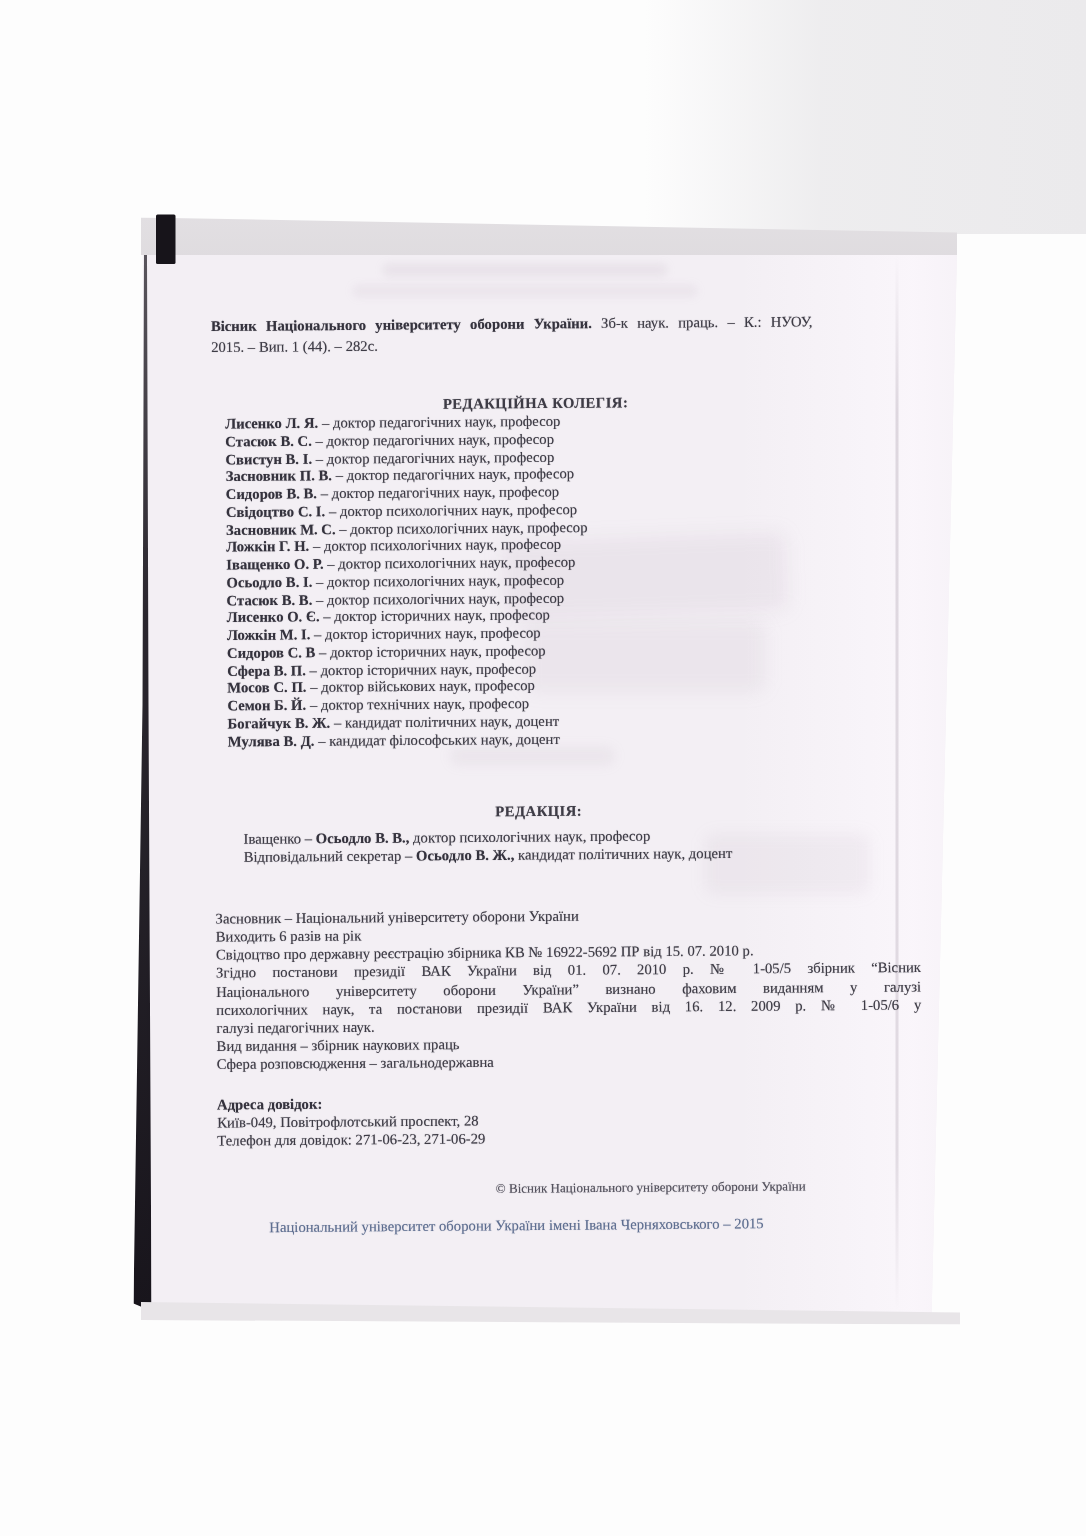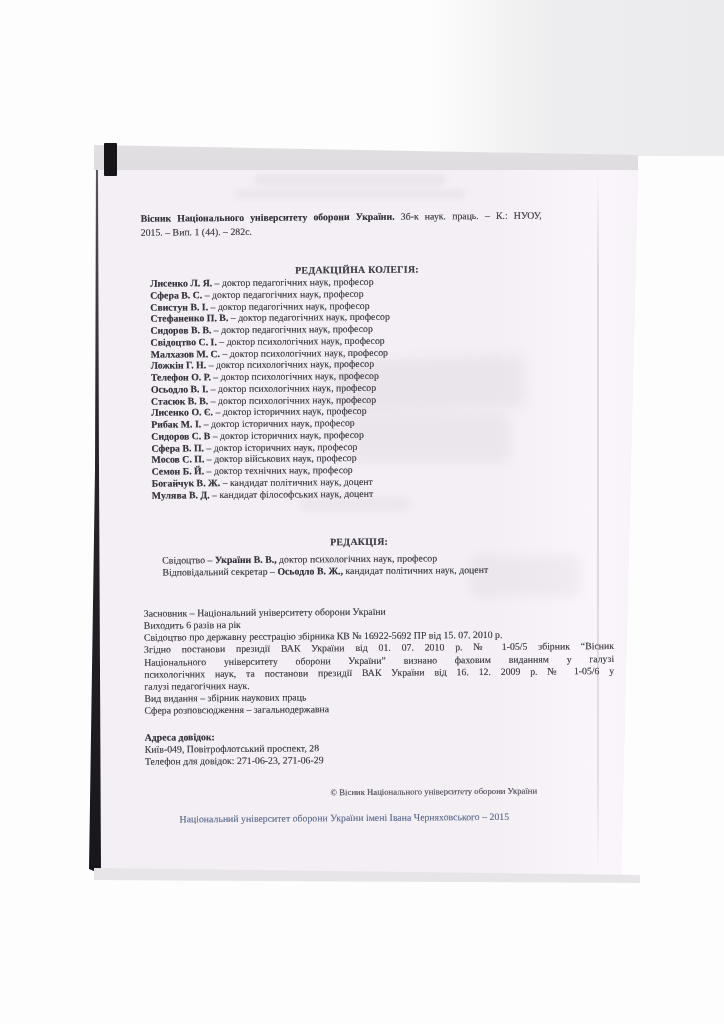--- a/index.html
+++ b/index.html
@@ -104,44 +104,44 @@
 
     <div class="blk bib">
       <div class="jline"><b>Вісник Національного університету оборони України.</b> <span>Зб-к наук. праць. – К.: НУОУ,</span></div>
       <div class="l2">2015. – Вип. 1 (44). – 282с.</div>
     </div>
 
     <div class="blk center-title t-board">РЕДАКЦІЙНА КОЛЕГІЯ:</div>
 
     <div class="blk board">
       <div class="row"><b>Лисенко Л. Я.</b><span> – доктор педагогічних наук, професор</span></div>
-        <div class="row"><b>Сфера В. С.</b><span> – доктор педагогічних наук, професор</span></div>
+        <div class="row"><b>Стасюк В. С.</b><span> – доктор педагогічних наук, професор</span></div>
         <div class="row"><b>Свистун В. І.</b><span> – доктор педагогічних наук, професор</span></div>
-        <div class="row"><b>Стефаненко П. В.</b><span> – доктор педагогічних наук, професор</span></div>
+        <div class="row"><b>Засновник П. В.</b><span> – доктор педагогічних наук, професор</span></div>
         <div class="row"><b>Сидоров В. В.</b><span> – доктор педагогічних наук, професор</span></div>
         <div class="row"><b>Свідоцтво С. І.</b><span> – доктор психологічних наук, професор</span></div>
-        <div class="row"><b>Малхазов М. С.</b><span> – доктор психологічних наук, професор</span></div>
+        <div class="row"><b>Засновник М. С.</b><span> – доктор психологічних наук, професор</span></div>
         <div class="row"><b>Ложкін Г. Н.</b><span> – доктор психологічних наук, професор</span></div>
-        <div class="row"><b>Телефон О. Р.</b><span> – доктор психологічних наук, професор</span></div>
+        <div class="row"><b>Іващенко О. Р.</b><span> – доктор психологічних наук, професор</span></div>
         <div class="row"><b>Осьодло В. І.</b><span> – доктор психологічних наук, професор</span></div>
         <div class="row"><b>Стасюк В. В.</b><span> – доктор психологічних наук, професор</span></div>
         <div class="row"><b>Лисенко О. Є.</b><span> – доктор історичних наук, професор</span></div>
-        <div class="row"><b>Рибак М. І.</b><span> – доктор історичних наук, професор</span></div>
+        <div class="row"><b>Ложкін М. І.</b><span> – доктор історичних наук, професор</span></div>
         <div class="row"><b>Сидоров С. В</b><span> – доктор історичних наук, професор</span></div>
         <div class="row"><b>Сфера В. П.</b><span> – доктор історичних наук, професор</span></div>
         <div class="row"><b>Мосов С. П.</b><span> – доктор військових наук, професор</span></div>
         <div class="row"><b>Семон Б. Й.</b><span> – доктор технічних наук, професор</span></div>
         <div class="row"><b>Богайчук В. Ж.</b><span> – кандидат політичних наук, доцент</span></div>
         <div class="row"><b>Мулява В. Д.</b><span> – кандидат філософських наук, доцент</span></div>
     </div>
 
     <div class="blk center-title t-staff">РЕДАКЦІЯ:</div>
 
     <div class="blk staff">
-      <div><span>Свідоцтво – </span><b>України В. В.,</b><span> доктор психологічних наук, професор</span></div>
+      <div><span>Іващенко – </span><b>Осьодло В. В.,</b><span> доктор психологічних наук, професор</span></div>
       <div><span>Відповідальний секретар – </span><b>Осьодло В. Ж.,</b><span> кандидат політичних наук, доцент</span></div>
     </div>
 
     <div class="blk info">
       <div>Засновник – Національний університету оборони України</div>
       <div>Виходить 6 разів на рік</div>
       <div>Свідоцтво про державну реєстрацію збірника КВ № 16922-5692 ПР від 15. 07. 2010 р.</div>
       <div class="jline">Згідно постанови президії ВАК України від 01. 07. 2010 р. № 1-05/5 збірник “Вісник</div>
       <div class="jline">Національного університету оборони України” визнано фаховим виданням у галузі</div>
       <div class="jline">психологічних наук, та постанови президії ВАК України від 16. 12. 2009 р. № 1-05/6 у</div>

